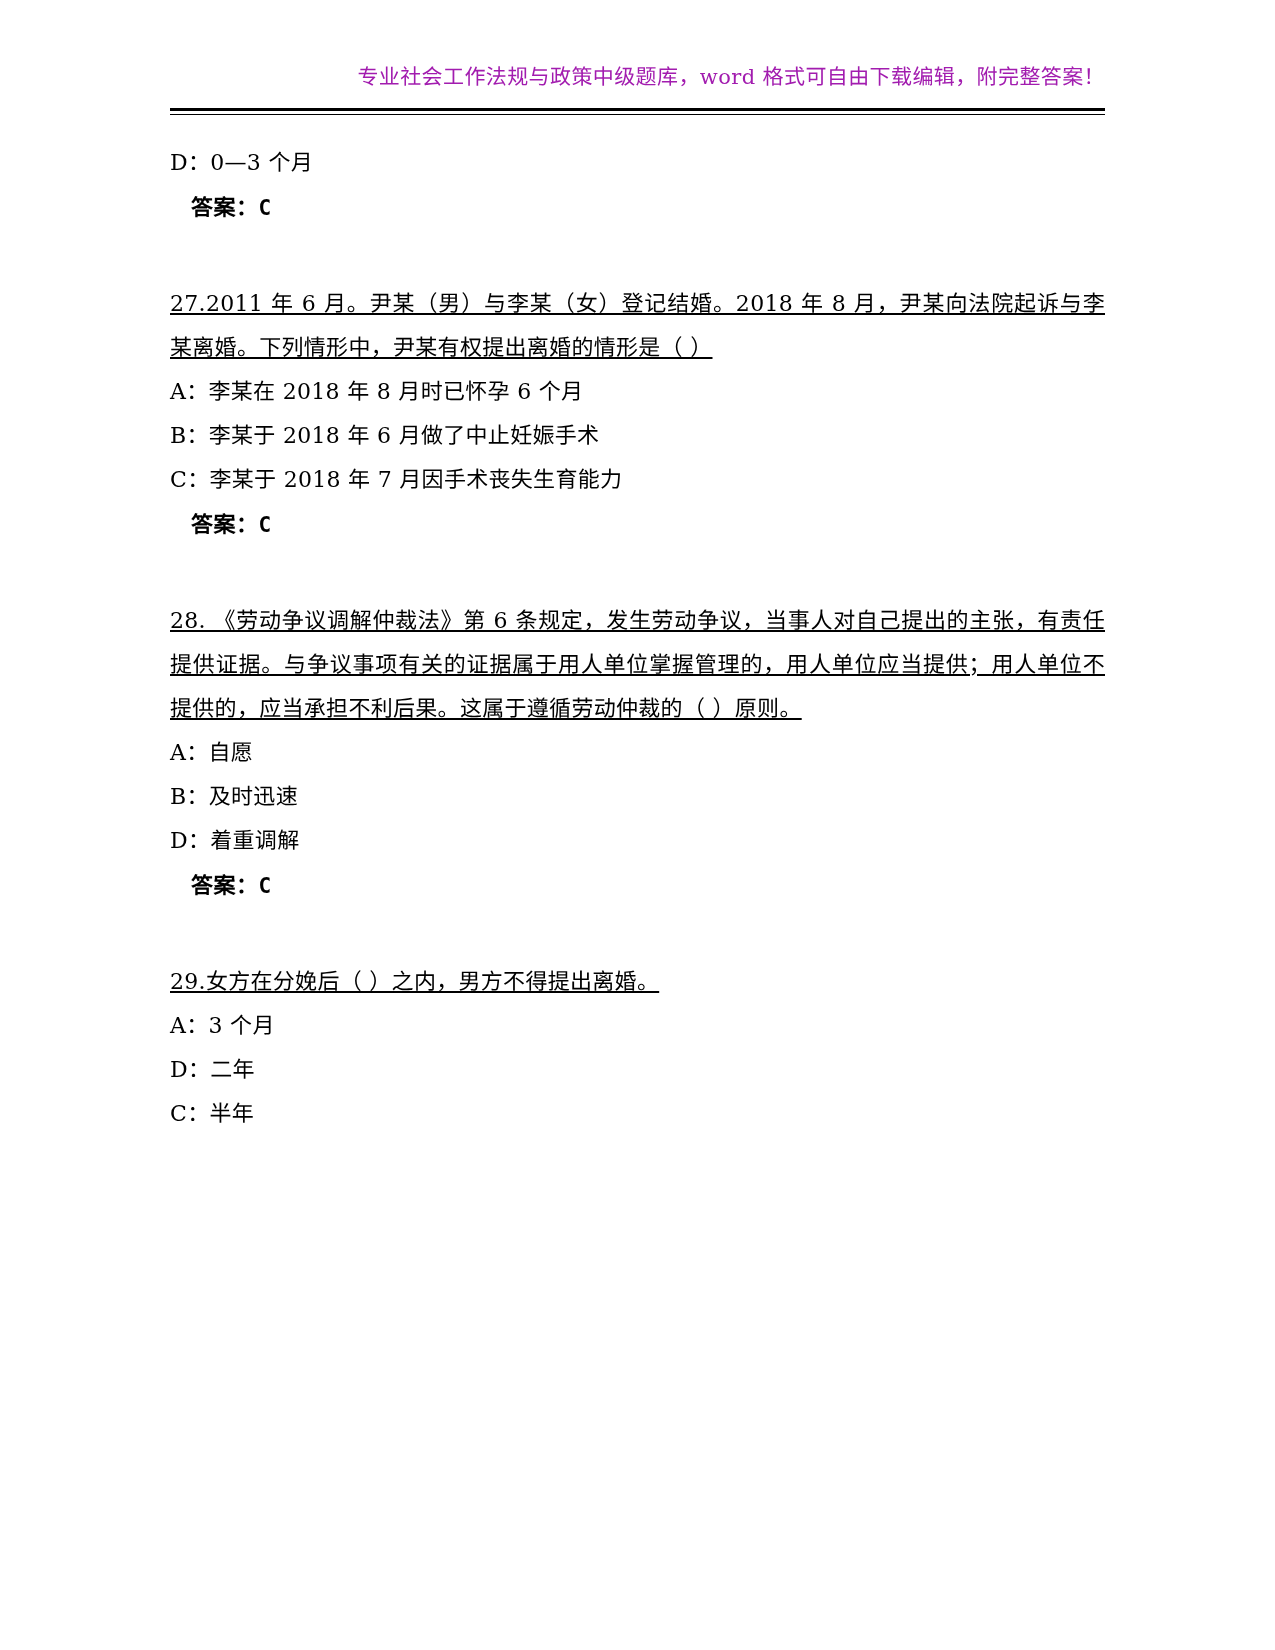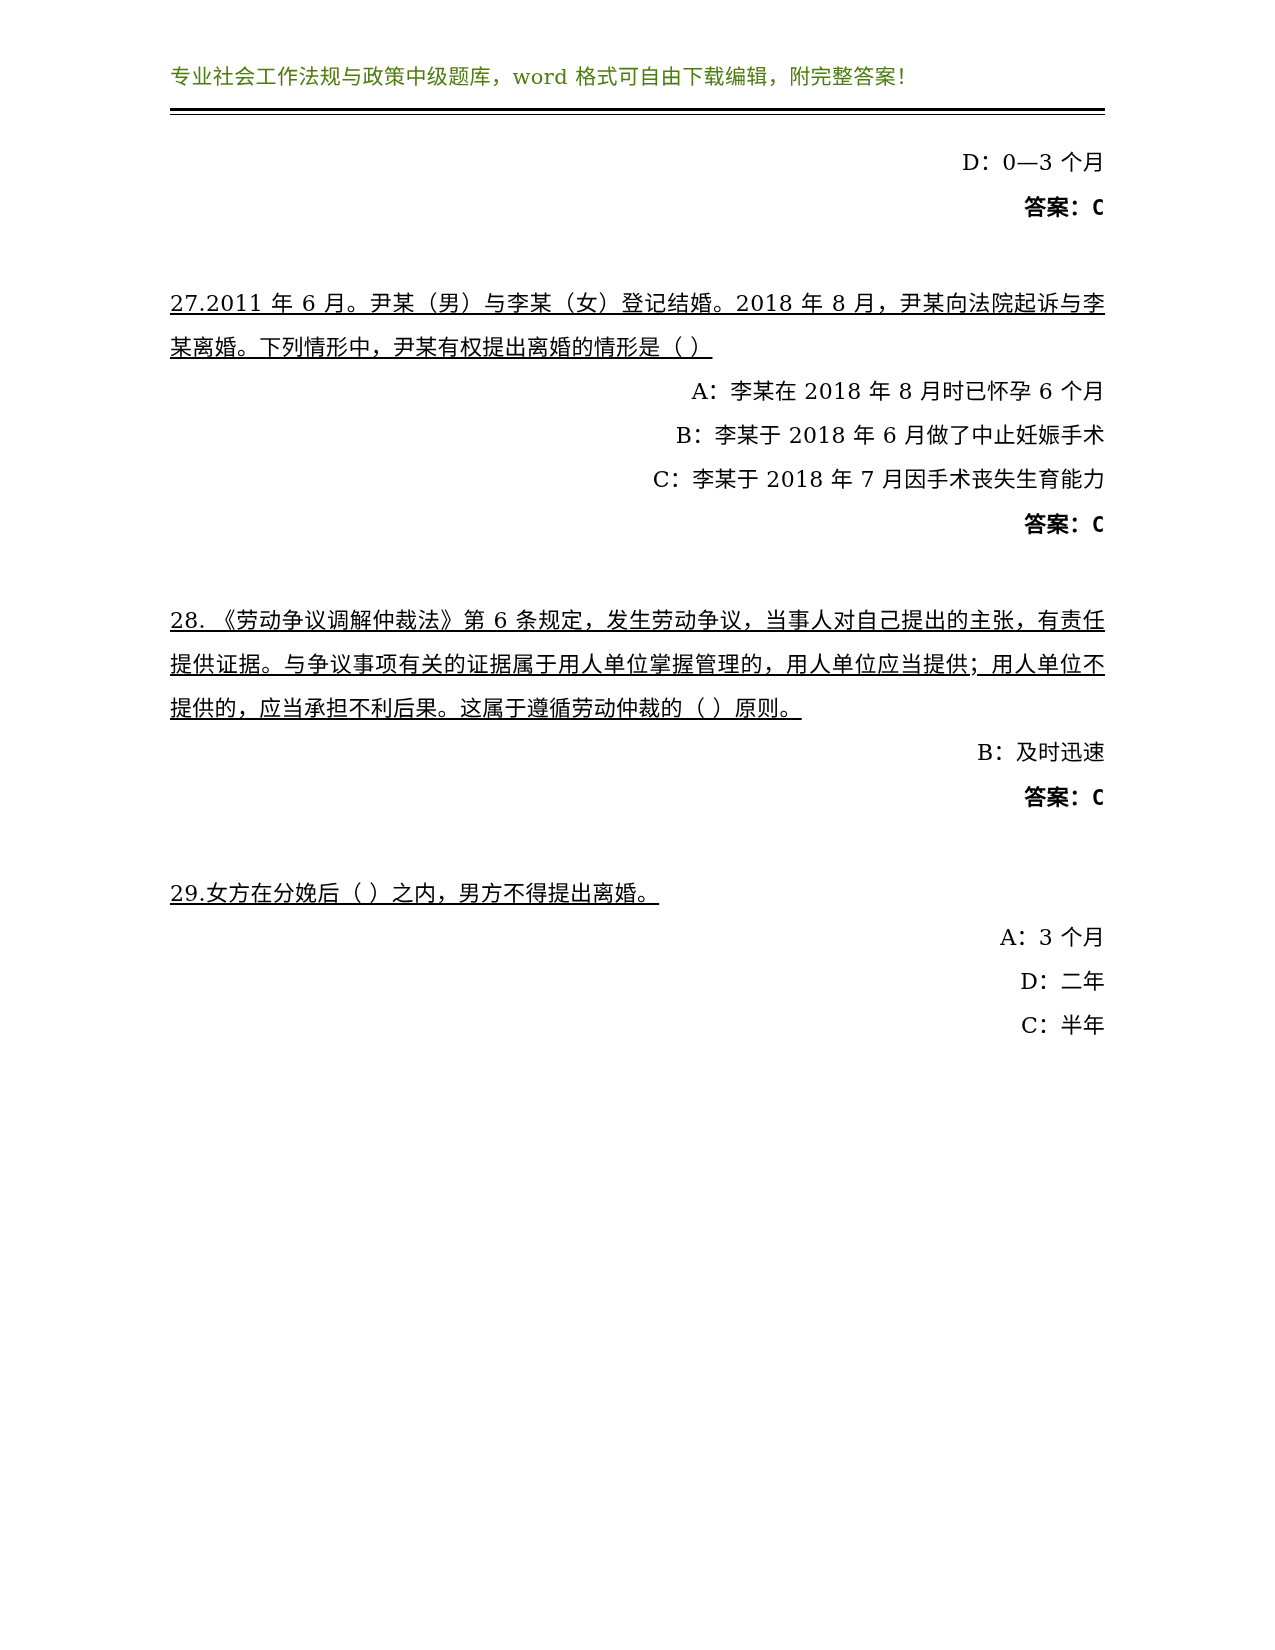--- a/index.html
+++ b/index.html
@@ -20,41 +20,41 @@
     width: 1275px;
     height: 1650px;
     padding: 62px 170px 0 170px;
     position: relative;
   }
   .header-line {
     font-size: 21px;
     line-height: 1.5;
     letter-spacing: 0.4px;
     white-space: nowrap;
-    color: #4d7c0f;
+    color: #a21caf;
     font-family: "DejaVu Serif", "Liberation Serif", serif;
+    text-align: right;
   }
   .rule-wrap {
     margin-top: 14px;
     margin-bottom: 26px;
   }
   .rule-thick {
     border-top: 3px solid #000;
     height: 0;
   }
   .rule-thin {
     border-top: 1px solid #000;
     height: 0;
     margin-top: 3px;
   }
   .body-text {
     font-size: 22px;
     line-height: 44px;
     letter-spacing: 0.3px;
-    text-align: right;
   }
   .qblock {
     margin-bottom: 34px;
   }
   .qstem {
     text-align: justify;
     text-justify: inter-ideograph;
     text-decoration: underline;
   }
   .opt {
@@ -104,21 +104,23 @@
     <div class="body-text opt">C：李某于 2018 年 7 月因手术丧失生育能力</div>
     <div class="body-text ans">
       <span>答案：</span><span class="ansval">C</span>
     </div>
   </div>
 
   <div class="spacer-sm"></div>
 
   <div class="qblock">
     <div class="body-text qstem">28. 《劳动争议调解仲裁法》第 6 条规定，发生劳动争议，当事人对自己提出的主张，有责任提供证据。与争议事项有关的证据属于用人单位掌握管理的，用人单位应当提供；用人单位不提供的，应当承担不利后果。这属于遵循劳动仲裁的（ ）原则。</div>
+    <div class="body-text opt">A：自愿</div>
     <div class="body-text opt">B：及时迅速</div>
+    <div class="body-text opt">D：着重调解</div>
     <div class="body-text ans">
       <span>答案：</span><span class="ansval">C</span>
     </div>
   </div>
 
   <div class="spacer-sm"></div>
 
   <div class="qblock">
     <div class="body-text qstem">29.女方在分娩后（ ）之内，男方不得提出离婚。</div>
     <div class="body-text opt">A：3 个月</div>

